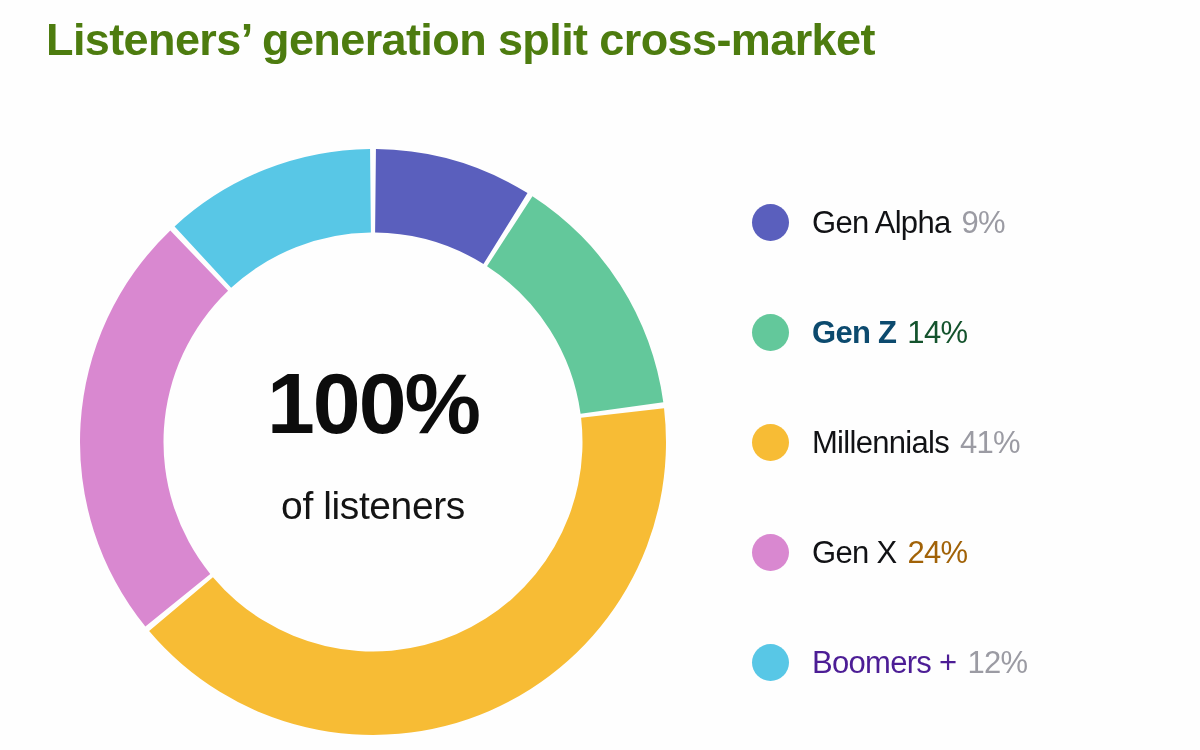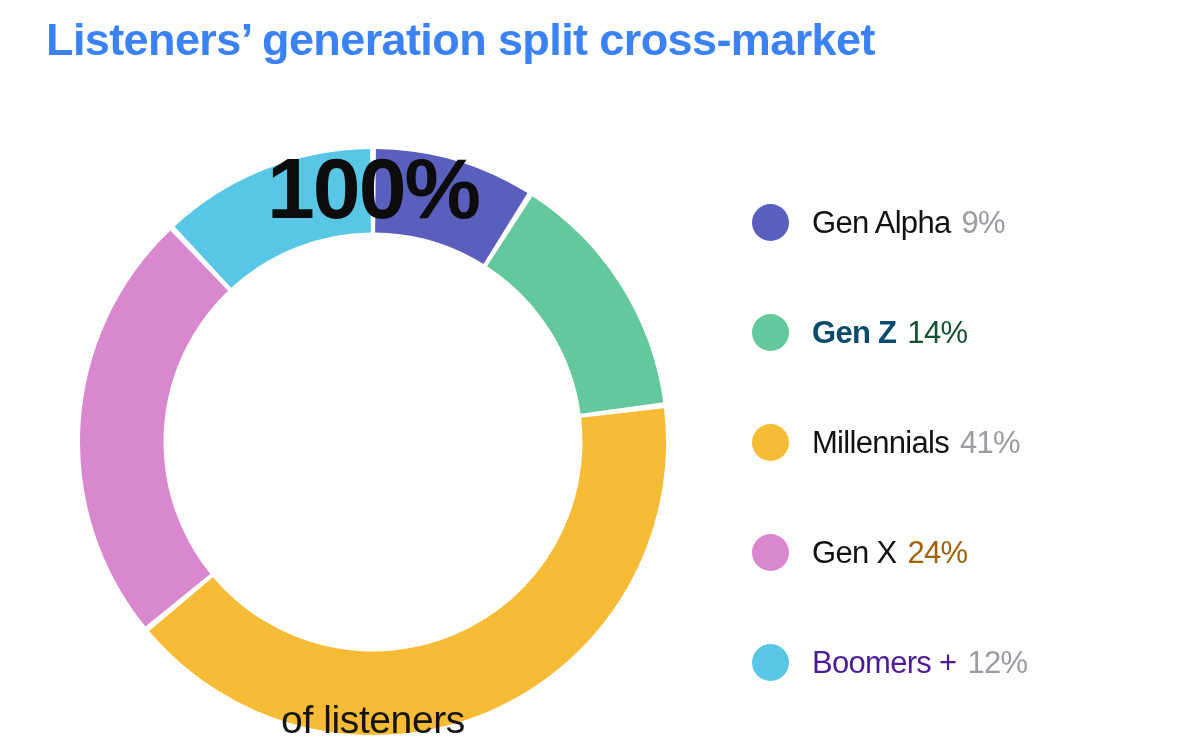--- a/index.html
+++ b/index.html
@@ -53,21 +53,21 @@
   
   #donut-center {
     position: absolute;
     left: 0;
     top: 0;
     width: 594px;
     height: 594px;
     display: flex;
     flex-direction: column;
     align-items: center;
-    justify-content: space-between;
+    justify-content: center;
     pointer-events: none;
   }
   #center-value {
     font-size: 86px;
     font-weight: bold;
     color: #0c0c0c;
     letter-spacing: -2px;
     line-height: 1;
     margin-bottom: 6px;
   }
@@ -117,21 +117,21 @@
     color: #9b9ba3;
     font-weight: normal;
     margin-left: 11px;
   }
 </style>
 </head>
 <body style="background: rgb(254, 254, 254);">
 
 <div id="page" style="background: rgb(254, 254, 254);">
 
-  <div id="chart-title" style="color: #3b82f6;">Listeners’ generation split cross-market</div>
+  <div id="chart-title" style="color: #4d7c0f;">Listeners’ generation split cross-market</div>
 
   <div id="donut-wrap">
     <svg id="donut-svg" viewBox="0 0 594 594">
       <g id="donut-slices">
           <path d="M 299.9403941001765 4.014754496859268 A 293 293 0 0 1 451.50668822332216 48.048833514961956 L 407.4722820796753 118.9999159631978 A 209.495 209.495 0 0 0 299.1023817816262 87.51554946525437 Z" fill="#5a5fbd">
             <title>Gen Alpha 9%</title>
           </path>
           <path d="M 456.4720019248427 51.19991740830727 A 293 293 0 0 1 587.3064402313689 257.3620035800165 L 504.5691047654288 268.6588325597118 A 209.495 209.495 0 0 0 411.02248137626253 121.2529409469397 Z" fill="#63c89b">
             <title>Gen Z 14%</title>
           </path>

